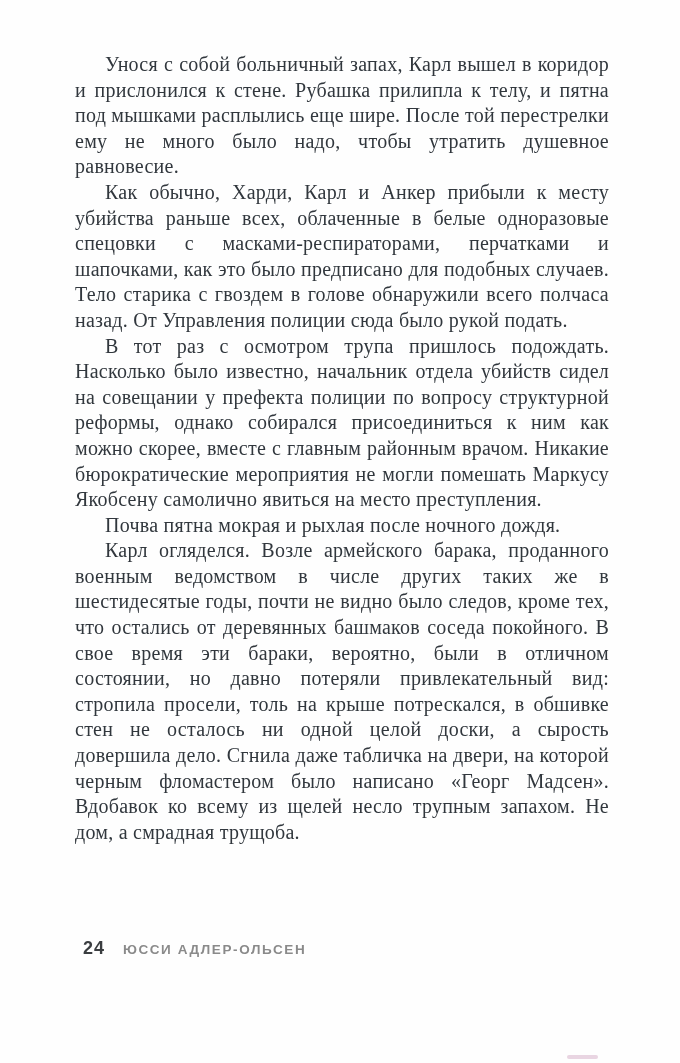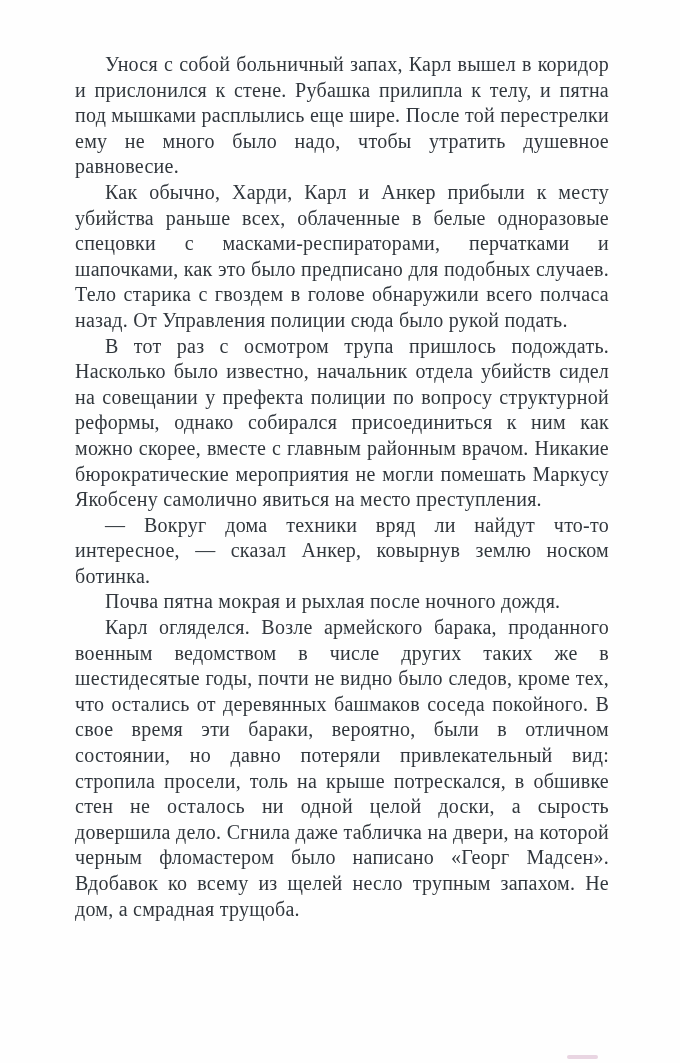--- a/index.html
+++ b/index.html
@@ -69,21 +69,24 @@
 </style>
 </head>
 <body>
 
 <div class="book-page" style="background: rgb(254, 254, 254);">
 
   <div class="page-text" style="color: rgb(49, 55, 61);">
       <p>Унося с собой больничный запах, Карл вышел в коридор и прислонился к стене. Рубашка прилипла к телу, и пятна под мышками расплылись еще шире. После той перестрелки ему не много было надо, чтобы утратить душевное равновесие.</p>
       <p class="section-break">Как обычно, Харди, Карл и Анкер прибыли к месту убийства раньше всех, облаченные в белые одноразовые спецовки с масками-респираторами, перчатками и шапочками, как это было предписано для подобных случаев. Тело старика с гвоздем в голове обнаружили всего полчаса назад. От Управления полиции сюда было рукой подать.</p>
       <p>В тот раз с осмотром трупа пришлось подождать. Насколько было известно, начальник отдела убийств сидел на совещании у префекта полиции по вопросу структурной реформы, однако собирался присоединиться к ним как можно скорее, вместе с главным районным врачом. Никакие бюрократические мероприятия не могли помешать Маркусу Якобсену самолично явиться на место преступления.</p>
-      <p>— Вокруг дома техники вряд ли найдут что-то интересное, — сказал Анкер, ковырнув землю носком ботинка.</p>
       <p>Почва пятна мокрая и рыхлая после ночного дождя.</p>
       <p>Карл огляделся. Возле армейского барака, проданного военным ведомством в числе других таких же в шестидесятые годы, почти не видно было следов, кроме тех, что остались от деревянных башмаков соседа покойного. В свое время эти бараки, вероятно, были в отличном состоянии, но давно потеряли привлекательный вид: стропила просели, толь на крыше потрескался, в обшивке стен не осталось ни одной целой доски, а сырость довершила дело. Сгнила даже табличка на двери, на которой черным фломастером было написано «Георг Мадсен». Вдобавок ко всему из щелей несло трупным запахом. Не дом, а смрадная трущоба.</p>
     </div>
 
+  <div class="page-footer">
+    <span class="page-number" style="color: rgb(58, 61, 64);">24</span>
+    <span class="running-title" style="color: rgb(138, 138, 138);">ЮССИ АДЛЕР-ОЛЬСЕН</span>
+  </div>
 
   <div class="progress-indicator" style="background: rgb(233, 213, 226);"></div>
 
 </div>
 
 </body></html>

